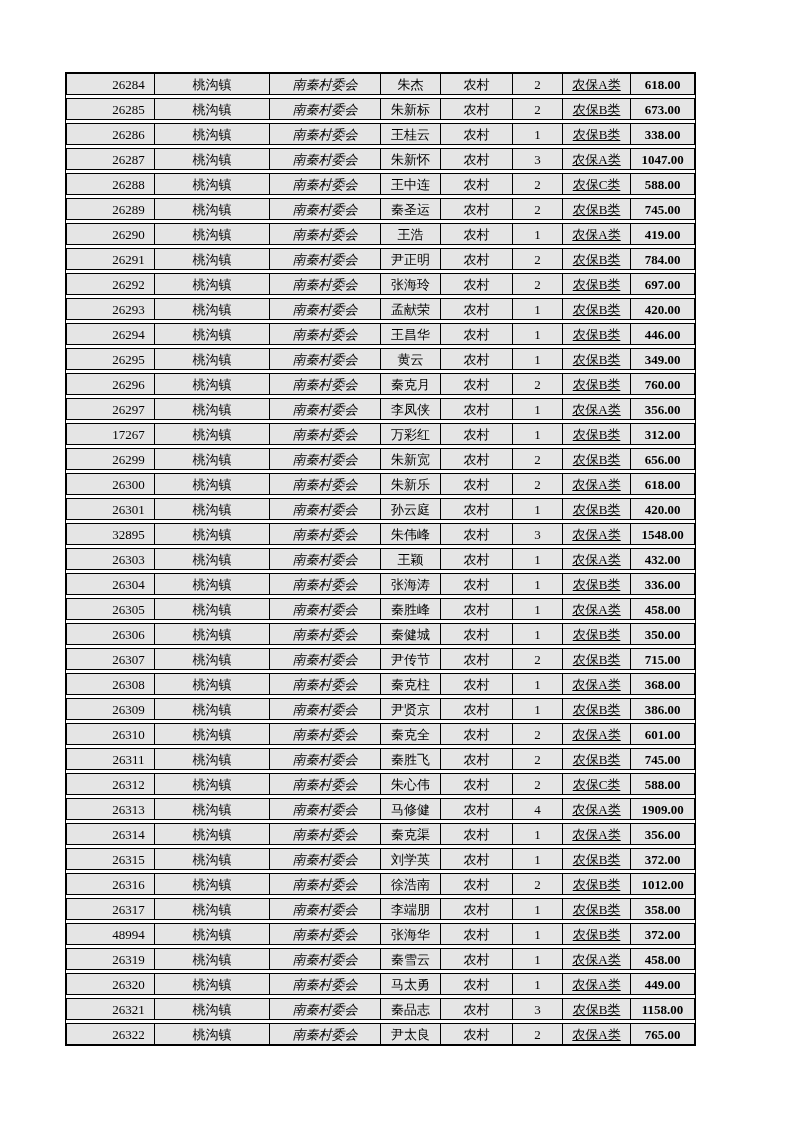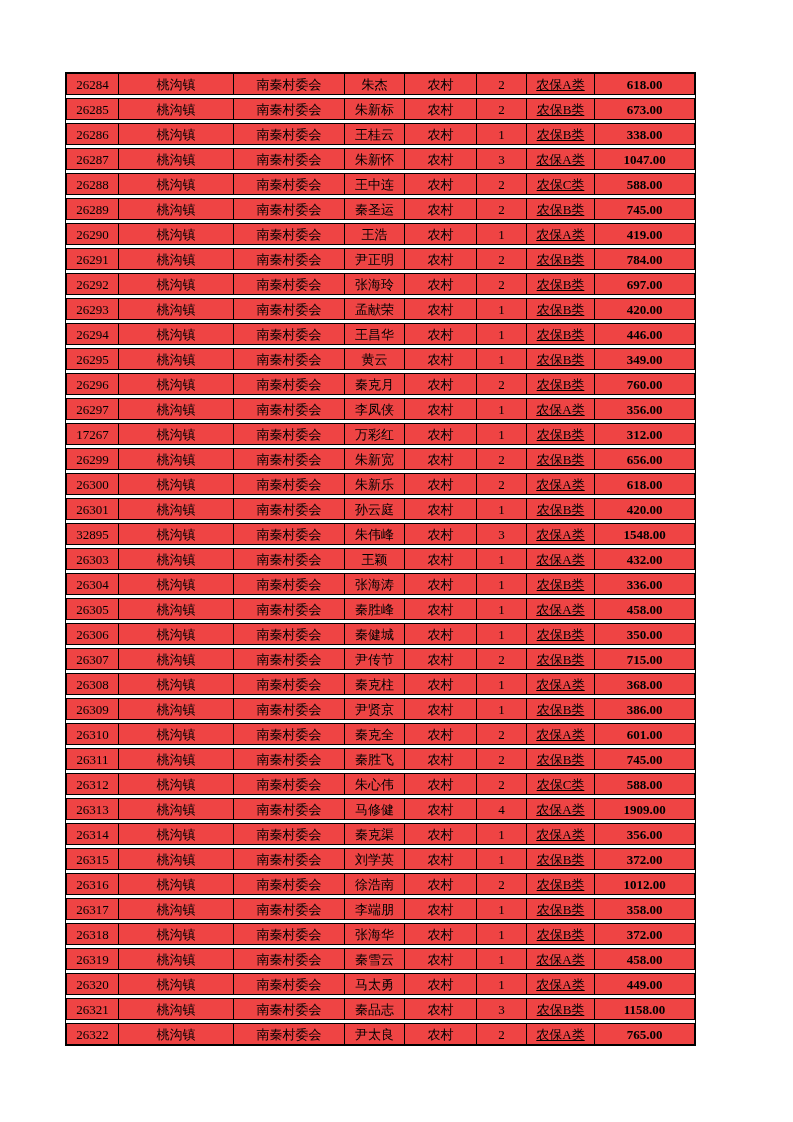--- a/index.html
+++ b/index.html
@@ -23,21 +23,22 @@
     border: 1px solid #000000;
     box-sizing: border-box;
     background: #ffffff;
   }
   .row {
     display: flex;
     height: 22px;
     border: 1px solid #000000;
     margin-bottom: 3px;
     box-sizing: border-box;
-    background: #ef4444;
+    background: #e5e5e5;
+    padding-left: 36px;
   }
   .row:last-child {
     margin-bottom: 0;
   }
   .cell {
     display: flex;
     align-items: center;
     justify-content: center;
     border-right: 1px solid #000000;
     box-sizing: border-box;
@@ -46,21 +47,21 @@
     white-space: nowrap;
     overflow: hidden;
   }
   .cell:last-child {
     border-right: none;
     flex: 1;
     font-weight: bold;
   }
   .c0 { width: 52px; }
   .c1 { width: 115px; font-family: Liberation Serif, serif; }
-  .c2 { width: 111px; }
+  .c2 { width: 111px; font-style: italic; }
   .c3 { width: 60px; }
   .c4 { width: 72px; }
   .c5 { width: 50px; }
   .c6 { width: 68px; text-decoration: underline; }
 </style>
 </head>
 <body>
 
 <div class="sheet-table">
   <div>
@@ -398,21 +399,21 @@
         <div class="cell c0">26317</div>
         <div class="cell c1">桃沟镇</div>
         <div class="cell c2">南秦村委会</div>
         <div class="cell c3">李端朋</div>
         <div class="cell c4">农村</div>
         <div class="cell c5">1</div>
         <div class="cell c6">农保B类</div>
         <div class="cell c7">358.00</div>
       </div>
       <div class="row">
-        <div class="cell c0">26318</div>
+        <div class="cell c0">48994</div>
         <div class="cell c1">桃沟镇</div>
         <div class="cell c2">南秦村委会</div>
         <div class="cell c3">张海华</div>
         <div class="cell c4">农村</div>
         <div class="cell c5">1</div>
         <div class="cell c6">农保B类</div>
         <div class="cell c7">372.00</div>
       </div>
       <div class="row">
         <div class="cell c0">26319</div>

